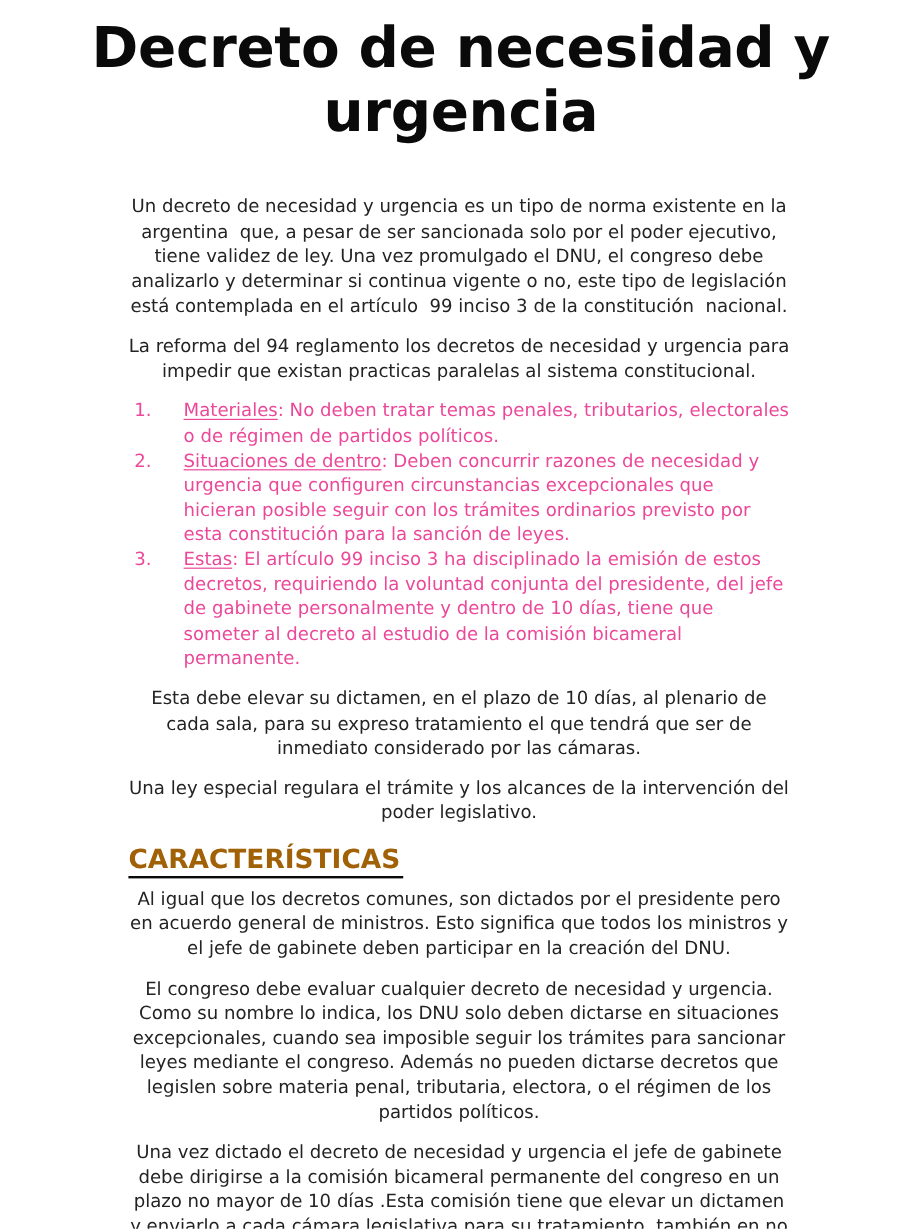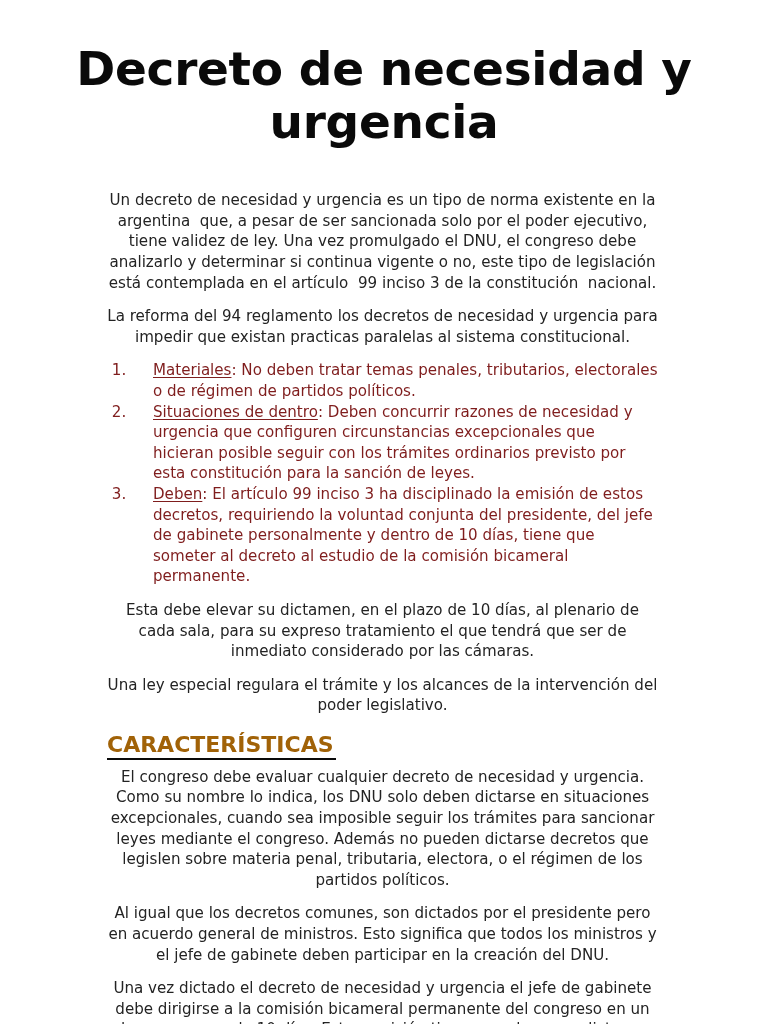--- a/index.html
+++ b/index.html
@@ -13,21 +13,20 @@
     font-family: "DejaVu Sans", sans-serif;
     color: #222222;
     overflow: hidden;
   }
   .page {
     position: relative;
     width: 768px;
     height: 736px;
     background: #ffffff;
     box-sizing: border-box;
-    margin-top: 28px;
   }
   .doc-title {
     margin: 0;
     padding: 14px 72px 0 72px;
     font-family: "DejaVu Sans", sans-serif;
     font-size: 47px;
     font-weight: bold;
     line-height: 1.13;
     text-align: center;
     color: #0a0a0a;
@@ -65,21 +64,21 @@
   }
   ol.exigencias {
     margin: 0 0 13px 0;
     padding: 0 0 0 24px;
     list-style-position: outside;
     list-style-type: decimal;
   }
   ol.exigencias > li {
     font-size: 15.1px;
     line-height: 20.6px;
-    color: #7f1d1d;
+    color: #ec4899;
     margin: 0 0 0 0;
     padding-left: 22px;
   }
   ol.exigencias > li::marker {
     font-size: 15.1px;
   }
   .term {
     text-decoration: underline;
     text-underline-offset: 1.5px;
   }
@@ -99,29 +98,29 @@
   <div class="content">
 
     <p class="body-par">Un decreto de necesidad y urgencia es un tipo de norma existente en la argentina  que, a pesar de ser sancionada solo por el poder ejecutivo, tiene validez de ley. Una vez promulgado el DNU, el congreso debe analizarlo y determinar si continua vigente o no, este tipo de legislación está contemplada en el artículo  99 inciso 3 de la constitución  nacional.</p>
 
     <p class="body-par">La reforma del 94 reglamento los decretos de necesidad y urgencia para impedir que existan practicas paralelas al sistema constitucional.</p>
 
 
     <ol class="exigencias">
       <li><span class="term">Materiales</span><span class="li-text">: No deben tratar temas penales, tributarios, electorales o de régimen de partidos políticos.</span></li>
       <li><span class="term"> Situaciones de dentro</span><span class="li-text">: Deben concurrir razones de necesidad y urgencia que configuren circunstancias excepcionales que hicieran posible seguir con los trámites ordinarios previsto por esta constitución para la sanción de leyes.</span></li>
-      <li><span class="term">Deben</span><span class="li-text">: El artículo 99 inciso 3 ha disciplinado la emisión de estos decretos, requiriendo la voluntad conjunta del presidente, del jefe de gabinete personalmente y dentro de 10 días, tiene que someter al decreto al estudio de la comisión bicameral permanente.</span></li>
+      <li><span class="term">Estas</span><span class="li-text">: El artículo 99 inciso 3 ha disciplinado la emisión de estos decretos, requiriendo la voluntad conjunta del presidente, del jefe de gabinete personalmente y dentro de 10 días, tiene que someter al decreto al estudio de la comisión bicameral permanente.</span></li>
     </ol>
 
     <p class="body-par">Esta debe elevar su dictamen, en el plazo de 10 días, al plenario de cada sala, para su expreso tratamiento el que tendrá que ser de inmediato considerado por las cámaras.</p>
 
     <p class="body-par">Una ley especial regulara el trámite y los alcances de la intervención del poder legislativo.</p>
 
     <h2 class="section-heading"><span class="heading-text">CARACTERÍSTICAS</span></h2>
 
+    <p class="body-par">Al igual que los decretos comunes, son dictados por el presidente pero en acuerdo general de ministros. Esto significa que todos los ministros y el jefe de gabinete deben participar en la creación del DNU.</p>
+
     <p class="body-par">El congreso debe evaluar cualquier decreto de necesidad y urgencia. Como su nombre lo indica, los DNU solo deben dictarse en situaciones excepcionales, cuando sea imposible seguir los trámites para sancionar leyes mediante el congreso. Además no pueden dictarse decretos que legislen sobre materia penal, tributaria, electora, o el régimen de los partidos políticos.</p>
-
-    <p class="body-par">Al igual que los decretos comunes, son dictados por el presidente pero en acuerdo general de ministros. Esto significa que todos los ministros y el jefe de gabinete deben participar en la creación del DNU.</p>
 
     <p class="body-par">Una vez dictado el decreto de necesidad y urgencia el jefe de gabinete debe dirigirse a la comisión bicameral permanente del congreso en un plazo no mayor de 10 días .Esta comisión tiene que elevar un dictamen y enviarlo a cada cámara legislativa para su tratamiento, también en no más de 10 días .Cabe destacar que, en este tiempo, el DNU Tiene plena vigencia.</p>
 
   </div>
 </div>
 
 </body></html>

